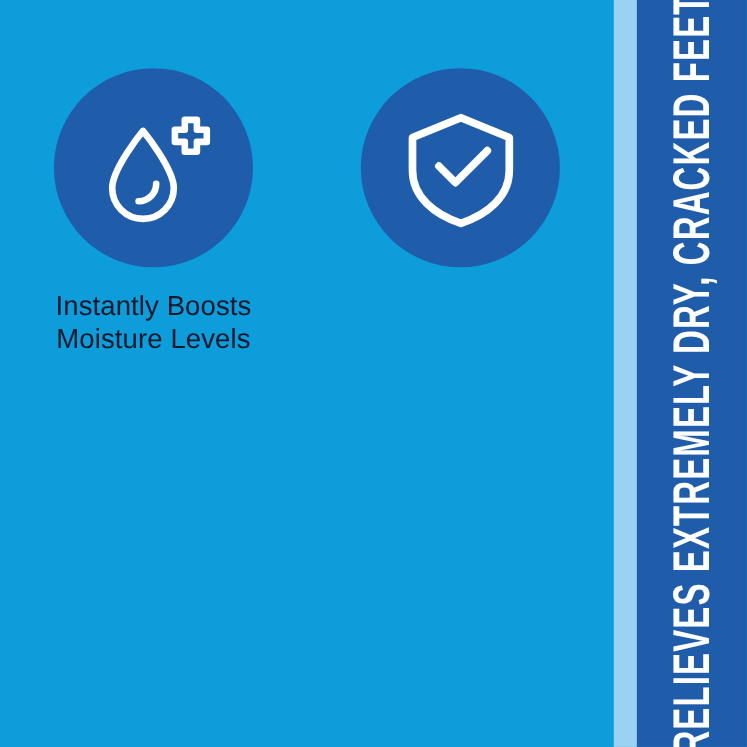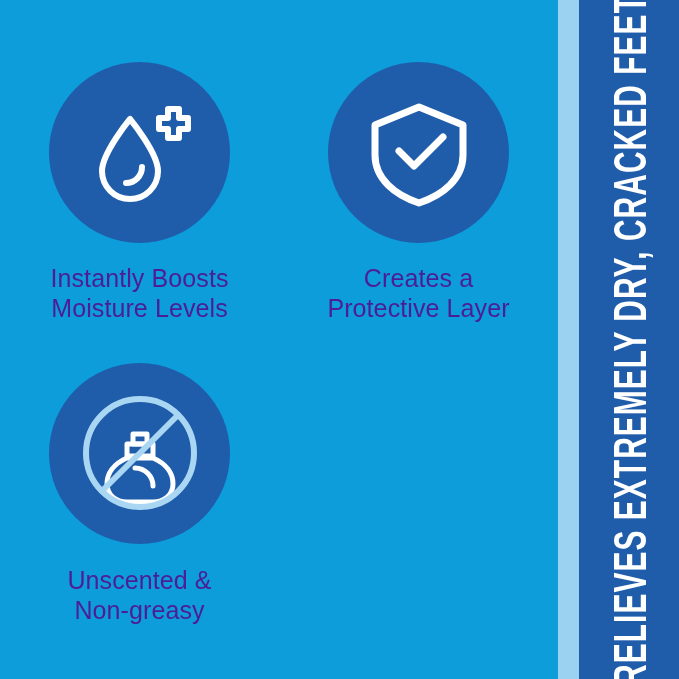--- a/index.html
+++ b/index.html
@@ -54,21 +54,21 @@
     display: flex;
     align-items: center;
     justify-content: center;
     flex: none;
   }
   .icon-circle svg { display: block; }
 
   .cell-label {
     margin-top: 20px;
     text-align: center;
-    color: #4c1d95;
+    color: #0f172a;
     font-size: 25px;
     line-height: 30px;
     letter-spacing: 0.1px;
     white-space: pre-line;
   }
   .cell.r2 .cell-label { margin-top: 21px; }
 
   
   .separator {
     position: absolute;
@@ -131,41 +131,23 @@
 
       <div class="cell r1">
         <div class="icon-circle">
           <span>
             <svg width="120" height="120" viewBox="0 0 120 120" fill="none">
               <path d="M60 14 L104 32 V62 C104 86 84 102 60 110 C36 102 16 86 16 62 V32 Z" stroke="#ffffff" stroke-width="7" stroke-linejoin="round" fill="none"></path>
               <path d="M40 58 L55 73 L84 44" stroke="#ffffff" stroke-width="7" stroke-linecap="round" stroke-linejoin="round" fill="none"></path>
             </svg>
           </span>
         </div>
-        <div class="cell-label">Creates a
-Protective Layer</div>
       </div>
 
 
-      <div class="cell r2">
-        <div class="icon-circle">
-          <span>
-            <svg width="126" height="126" viewBox="0 0 126 126" fill="none">
-              <path d="M56 44 h14 v10 h-14 z" stroke="#ffffff" stroke-width="5" stroke-linejoin="round" fill="none"></path>
-              <rect x="50" y="54" width="26" height="12" stroke="#ffffff" stroke-width="5" stroke-linejoin="round" fill="none"></rect>
-              <path d="M50 68 C36 74 30 84 30 94 C30 105 39 112 50 112 h26 c11 0 20 -7 20 -18 c0 -10 -6 -20 -20 -26 z" stroke="#ffffff" stroke-width="5" stroke-linejoin="round" fill="none"></path>
-              <path d="M76 96 A18 18 0 0 0 58 78" stroke="#ffffff" stroke-width="5" stroke-linecap="round" fill="none"></path>
-              <circle cx="63" cy="63" r="54" stroke="#a9d6f2" stroke-width="6" fill="none"></circle>
-              <path d="M25 101 L101 25" stroke="#a9d6f2" stroke-width="6" stroke-linecap="round"></path>
-            </svg>
-          </span>
-        </div>
-        <div class="cell-label">Unscented &amp;
-Non-greasy</div>
-      </div>
 
     </div>
   </div>
 
   <div class="separator"></div>
 
   <div class="banner">
     <div class="banner-text-wrap">
       <span class="banner-text">RELIEVES EXTREMELY DRY, CRACKED FEET</span>
     </div>

